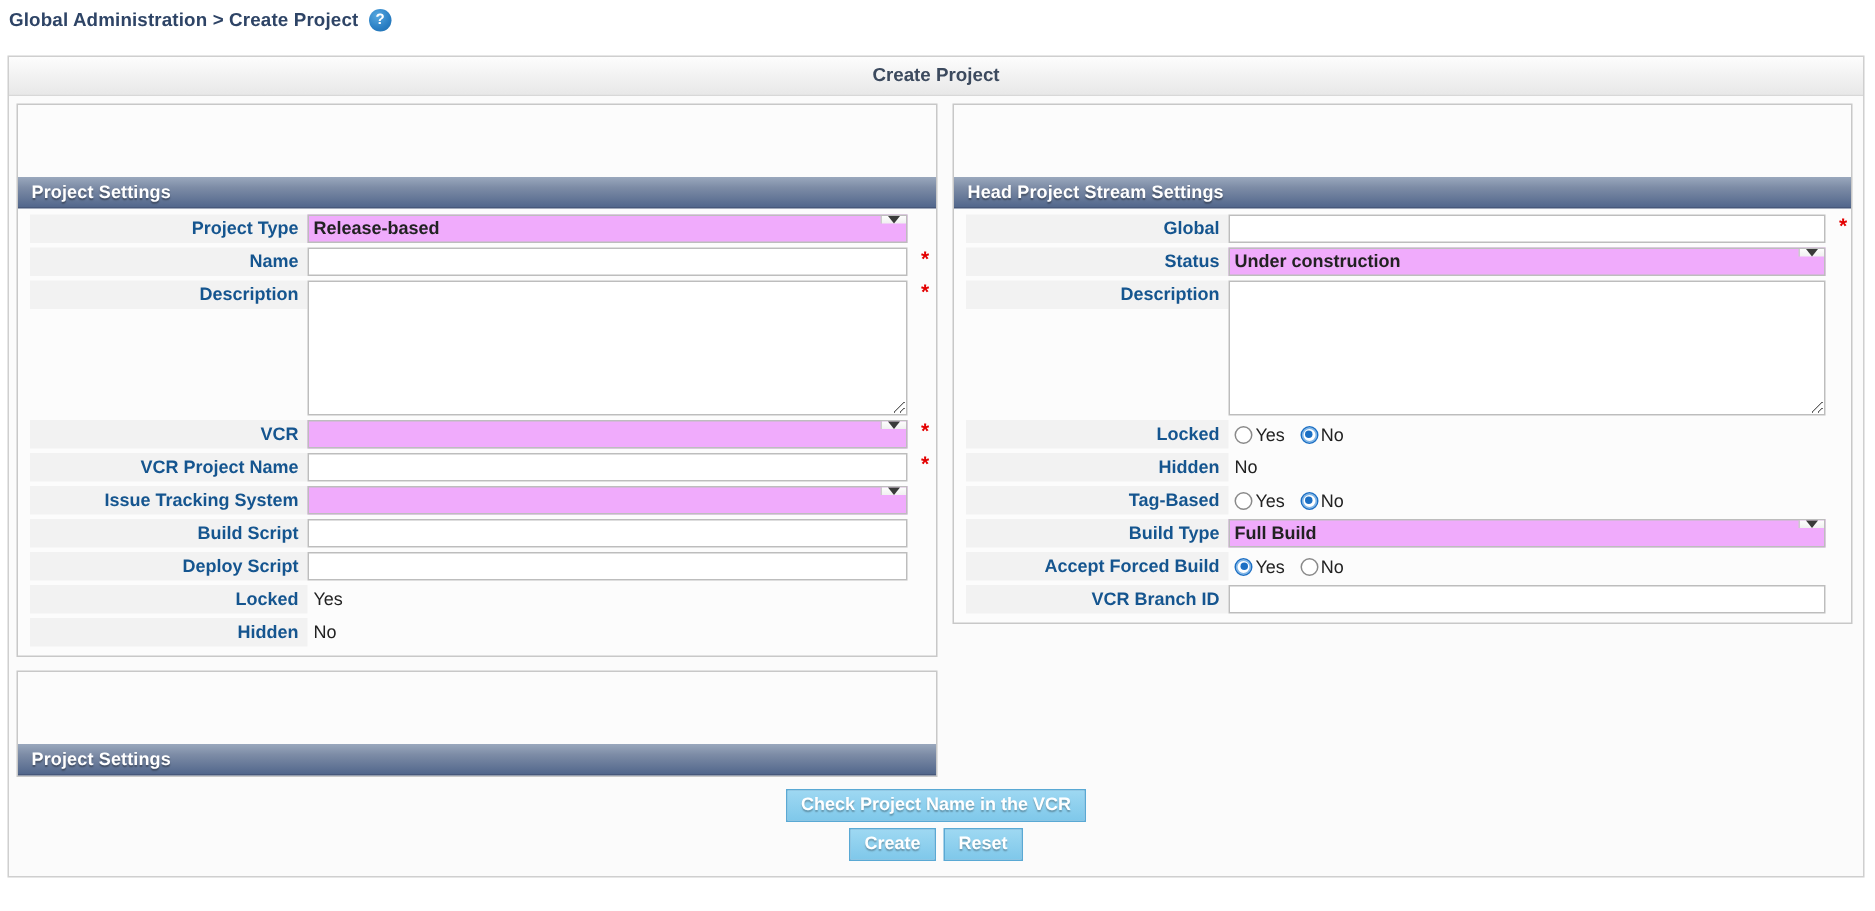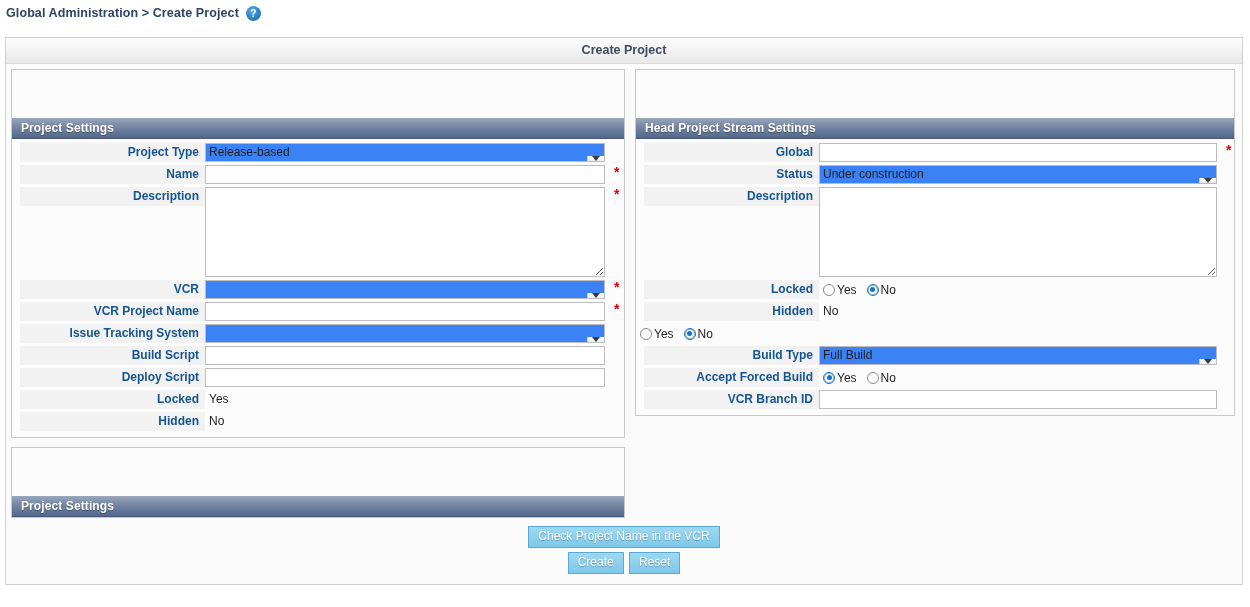--- a/index.html
+++ b/index.html
@@ -137,24 +137,25 @@
     outline: none;
     resize: both;
     overflow: auto;
     border-radius: 0;
   }
 
   
   .sel {
     height: 19px;
     border: 1px solid #bdbdbd;
-    background: #3b82f6;
-    display: flex;
-    align-items: flex-end;
+    background: #f0abfc;
+    display: flex;
+    align-items: flex-start;
     cursor: pointer;
+    font-weight: bold;
   }
   .sel .sel-val {
     flex: 1 1 auto;
     font-size: 12px;
     color: #222;
     line-height: 17px;
     padding: 0 3px;
     overflow: hidden;
     white-space: nowrap;
   }
@@ -230,21 +231,21 @@
 
   
   .btnbar {
     margin-top: 8px;
     text-align: center;
   }
   .btnrow { margin-bottom: 4px; }
   .btn {
     display: inline-block;
     font-family: "Liberation Sans", sans-serif;
-    font-weight: normal;
+    font-weight: bold;
     font-size: 12px;
     color: #ffffff;
     text-shadow: 0 1px 1px rgba(0,0,0,.28);
     background: linear-gradient(to bottom, #9ed8f2 0%, #7fc8ea 100%);
     border: 1px solid #5aa9d4;
     padding: 3px 9px 4px 9px;
     cursor: pointer;
     line-height: 13px;
     border-radius: 0;
     margin: 0 1px;
@@ -402,20 +403,21 @@
               </span>
             </div>
           </div>
 
           <div class="row">
             <div class="lbl lbl-r">Hidden</div>
             <div class="statictext">No</div>
           </div>
 
           <div class="row">
+            <div class="lbl lbl-r">Tag-Based</div>
             <div class="radios">
               <span class="radio">
                 <span class="dot"></span>
                 <span>Yes</span>
               </span>
               <span class="radio on">
                 <span class="dot"></span>
                 <span>No</span>
               </span>
             </div>

